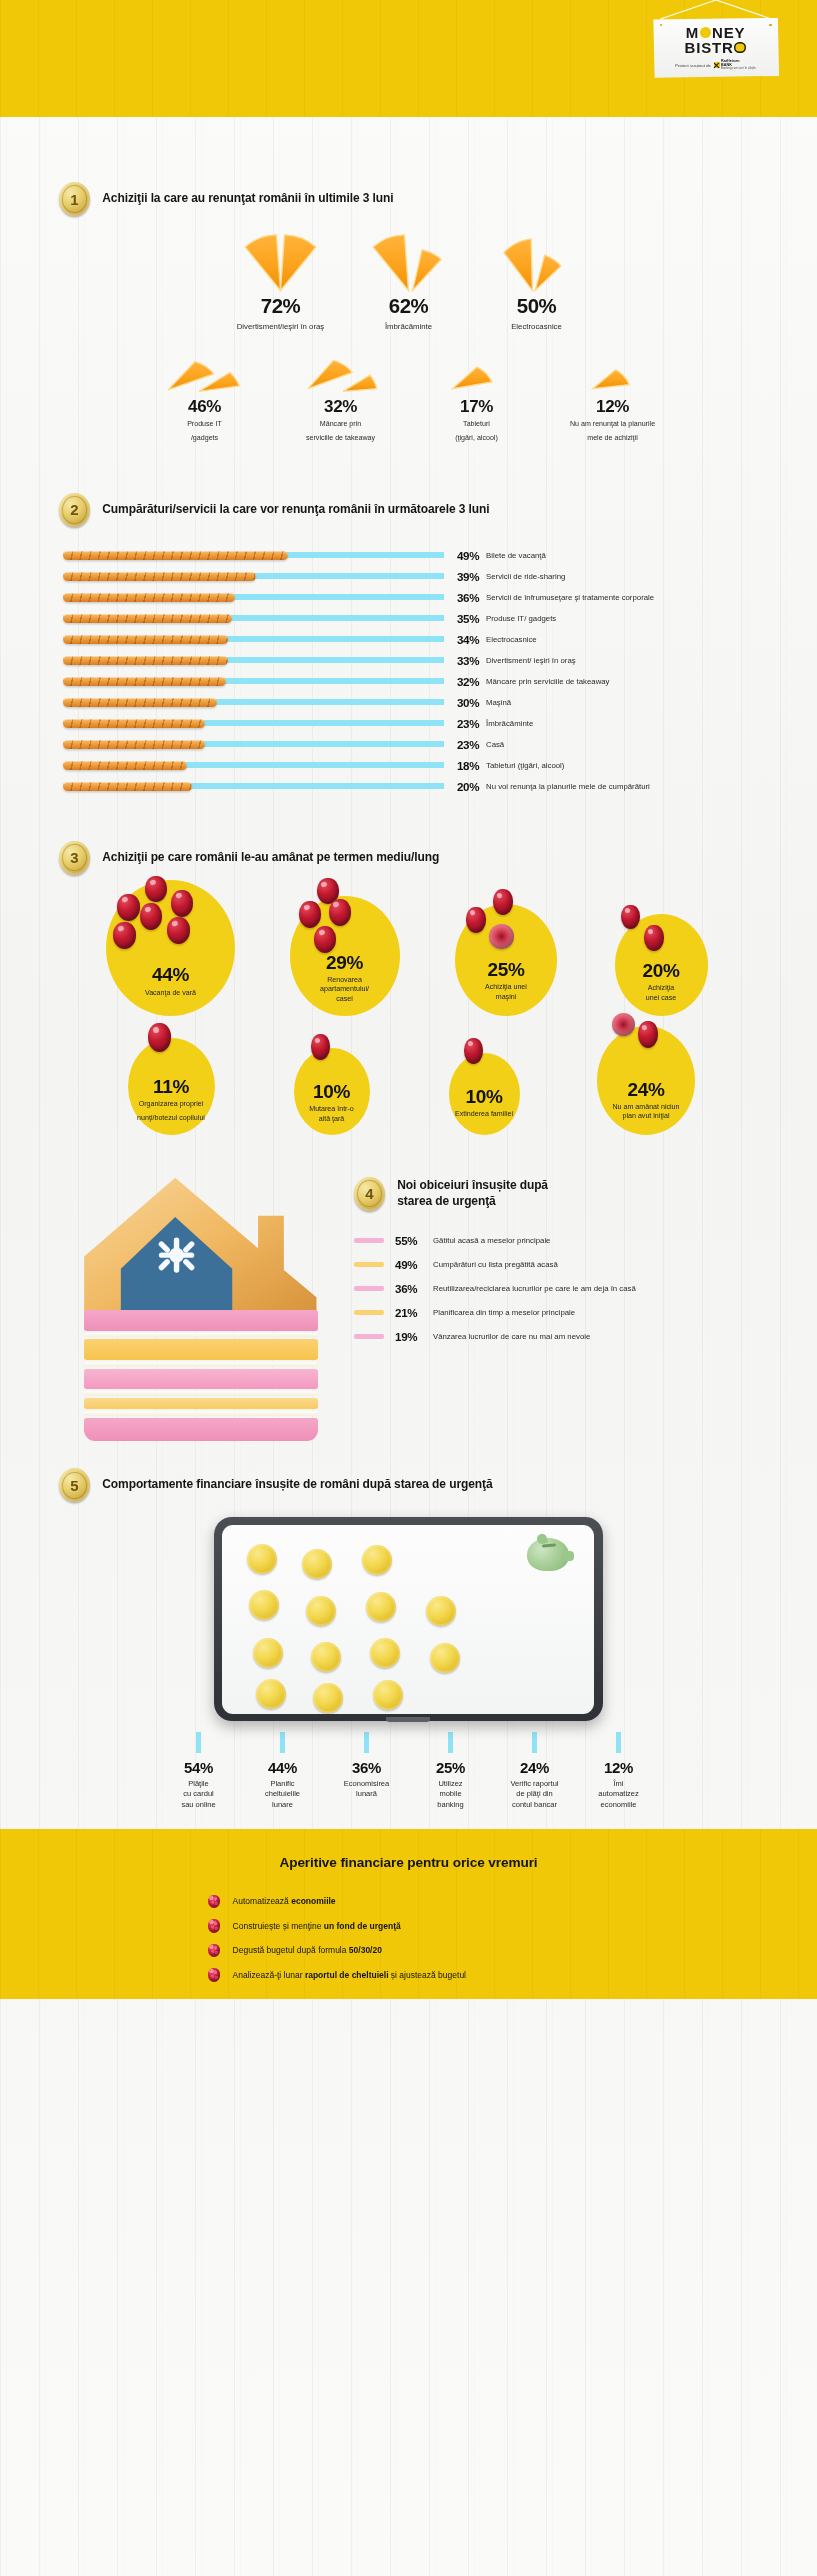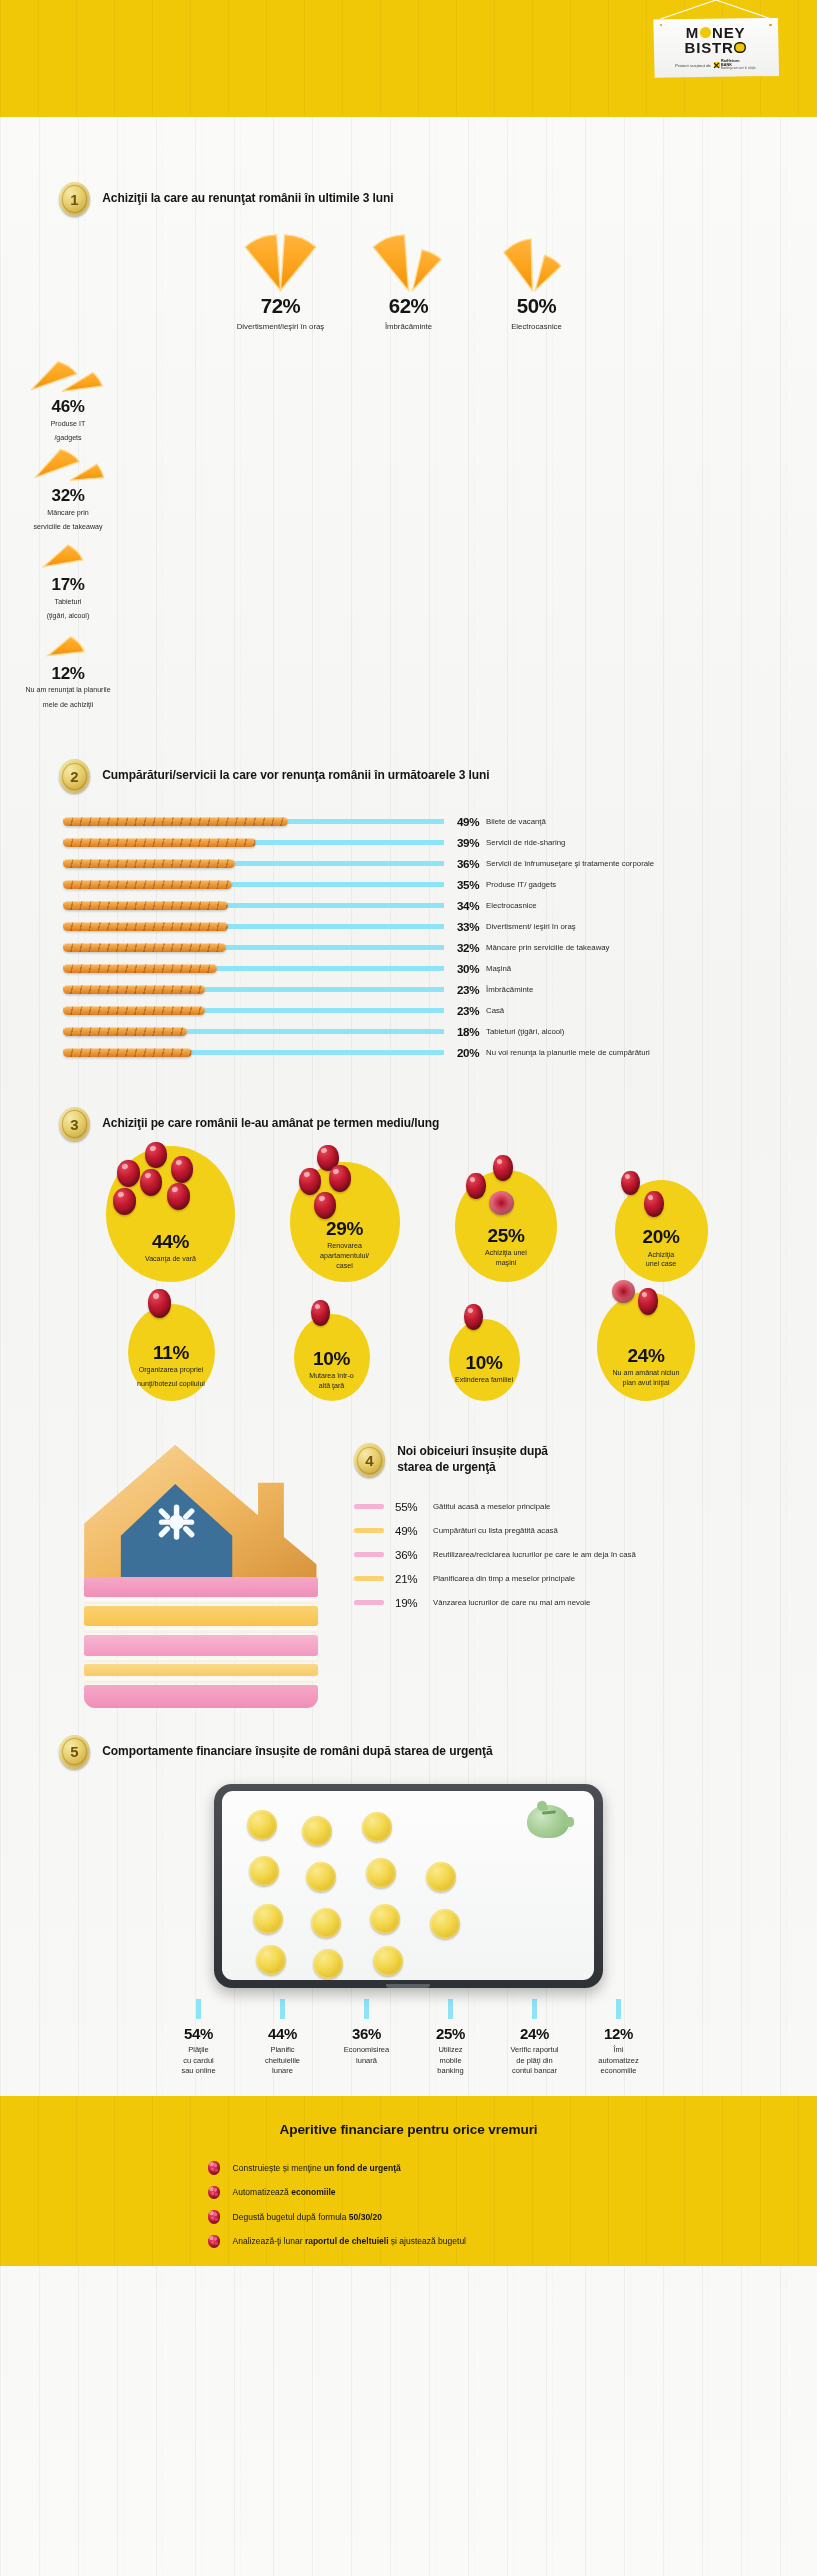--- a/index.html
+++ b/index.html
@@ -201,21 +201,21 @@
   .cakeband.pink2 { background: linear-gradient(180deg,#f7b5d0,#f29ac0); }
   .cakeband.yellow { background: linear-gradient(180deg,#fbd272,#f7c34e); }
   .cakeband.yellowthin { height: 11.6px; background: linear-gradient(180deg,#fbd98c,#f8cb64); }
   .cakeband.white { height: 4.8px; background: linear-gradient(180deg,#fffdf5,#f4eee0); }
 
   .sec4-right { position:absolute; left: 354px; top: 8.2px; width: 436px; }
   .sec4-right .sec-head { margin-bottom: 17.7px; }
   .sec4-list { padding-left: 0px; }
   .habit-row { display:flex; align-items:center; height: 24px; }
   .habit-dash { width: 30px; height: 4.8px; border-radius: 2px; margin-right: 11px; flex:0 0 auto; }
-  .habit-pct { width: 38px; font-size: 11.6px; font-weight: 400; color:#111; letter-spacing:-0.3px; }
+  .habit-pct { width: 38px; font-size: 11.6px; font-weight: 700; color:#111; letter-spacing:-0.3px; }
   .habit-label { font-size: 7.8px; color:#2a2a2a; }
 
   
   .sec5 { margin-top: 6.8px; }
   .sec5 .sec-head { margin-left: 59px; }
   .phone-wrap { position:relative; margin: 15px auto 0; width: 436px; height: 211px; }
   .phone {
     position:absolute; left: 23px; top: 0;
     width: 389px; height: 204px;
     background: linear-gradient(180deg,#4b4f54,#2e3237);
@@ -378,21 +378,21 @@
           <svg width="87" height="60" viewBox="0 0 128 88">
             <path d="M58 86 L16 30 A66 66 0 0 1 56 10 Z" fill="url(#og1)" stroke="#ffd98c" stroke-width="2"></path>
             <path d="M62 86 L100 50 A58 58 0 0 0 76 34 Z" fill="url(#og1)" stroke="#ffd98c" stroke-width="2"></path>
           </svg>
         </div>
         <div class="ostat">50%</div>
         <div class="olabel">Electrocasnice</div>
       </div>
     </div>
 
-    <div class="orange-row" style="margin-top:23px;flex-direction:column;">
+    <div class="orange-row" style="margin-top:23px;">
       <div class="orange-item small">
         <div class="wedge row2">
           <svg width="80" height="39" viewBox="0 0 118 58">
             <path d="M4 52 L44 10 A56 56 0 0 1 72 28 Z" fill="url(#og1)" stroke="#ffd98c" stroke-width="2"></path>
             <path d="M50 54 L96 26 A52 52 0 0 1 110 46 Z" fill="url(#og1)" stroke="#ffd98c" stroke-width="2"></path>
           </svg>
         </div>
         <div class="ostat sm">46%</div>
         <div class="olabel sm">Produse IT</div>
         <div class="olabel sm">/gadgets</div>
@@ -795,27 +795,27 @@
       </div>
     </div>
   </div>
 
   <div class="footer">
     <h2>Aperitive financiare pentru orice vremuri</h2>
 
     <div class="tip-row">
       <span class="rasp"></span>
       <span class="tip-text">
-        <span>Construiește și menţine </span><b>un fond de urgenţă</b><span></span>
+        <span>Automatizează </span><b>economiile</b><span></span>
       </span>
     </div>
     <div class="tip-row">
       <span class="rasp"></span>
       <span class="tip-text">
-        <span>Automatizează </span><b>economiile</b><span></span>
+        <span>Construiește și menţine </span><b>un fond de urgenţă</b><span></span>
       </span>
     </div>
     <div class="tip-row">
       <span class="rasp"></span>
       <span class="tip-text">
         <span>Degustă bugetul după formula </span><b>50/30/20</b><span></span>
       </span>
     </div>
     <div class="tip-row">
       <span class="rasp"></span>

